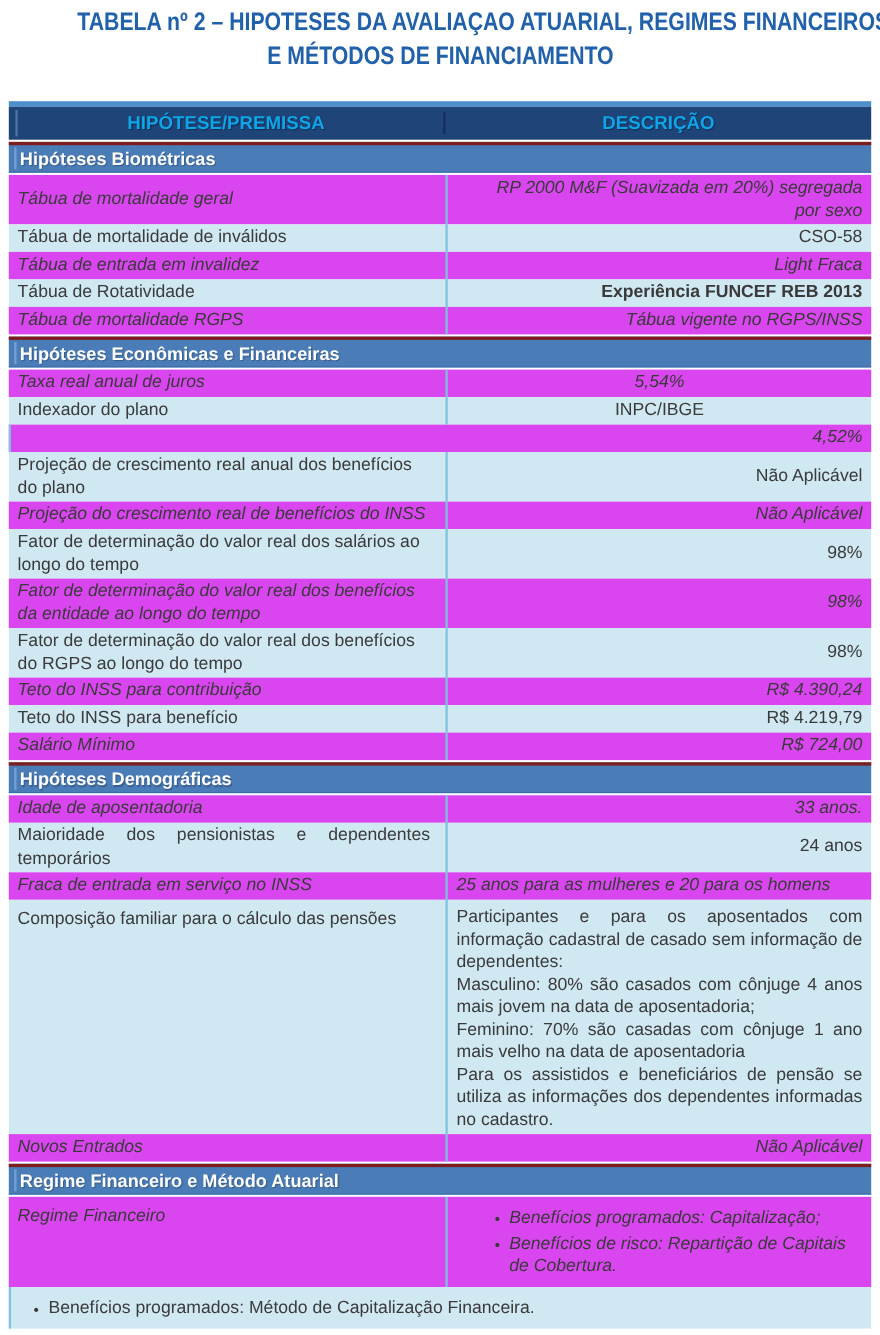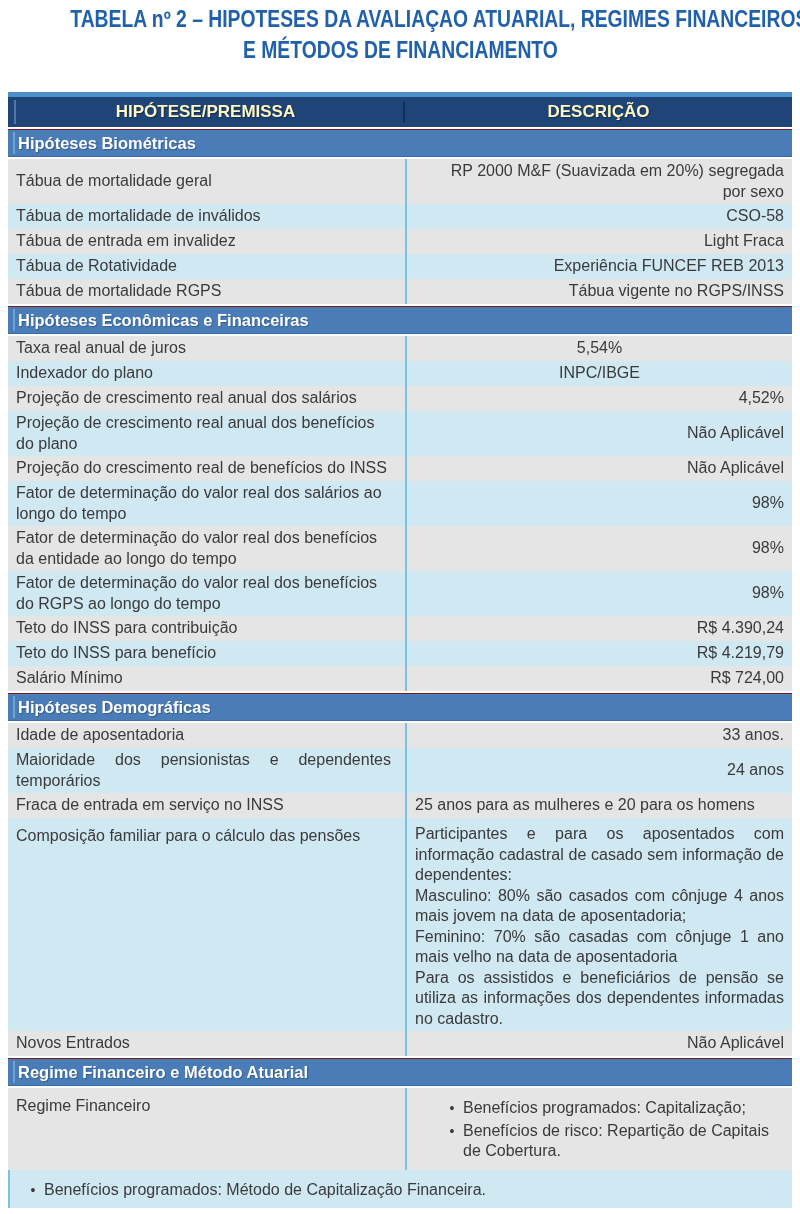--- a/index.html
+++ b/index.html
@@ -12,31 +12,31 @@
   body{width:800px;font-family:"Liberation Sans","DejaVu Sans",sans-serif;color:var(--text);}
   .page{width:800px;padding-top:4px;}
   .title{width:100%;text-align:center;color:var(--titleblue);font-weight:700;
          font-size:23px;line-height:31px;margin-bottom:26px;}
   .title .tline{display:inline-block;transform:scaleX(0.84);transform-origin:center;
                 white-space:nowrap;letter-spacing:0px;}
   .tbl{margin:0 8px;width:784px;}
   .topbar{height:5px;background:var(--topbar);}
   .hdr{display:flex;background:var(--navy);height:30px;align-items:center;position:relative;}
   .hdr::before{content:"";position:absolute;left:6px;top:3px;bottom:3px;width:2px;background:rgba(140,180,225,0.45);}
-  .hcell{color:#fef9c3;font-weight:700;font-size:17px;text-align:center;
+  .hcell{color:#0ea5e9;font-weight:700;font-size:17px;text-align:center;
          text-shadow:1px 1px 1px rgba(0,0,0,0.35);}
   .hcell.c1{width:397px;border-right:2px solid rgba(10,30,70,0.55);}
   .hcell.c2{flex:1;}
   .section-bar{background:var(--section);color:#fff;font-weight:700;font-size:16.5px;
                height:28px;line-height:26px;padding-left:10px;margin:2px 0;
-               border-top:1px solid #7f1d1d;border-bottom:1px solid #3A6CA8;position:relative;
+               border-top:3px solid #7f1d1d;border-bottom:1px solid #3A6CA8;position:relative;
                text-shadow:1px 1px 1px rgba(0,0,0,0.25);}
   .section-bar::before{content:"";position:absolute;left:5px;top:2px;bottom:2px;width:2px;background:rgba(160,200,235,0.5);}
   .row{display:flex;align-items:center;min-height:25px;}
-  .row.white{background:#e5e5e5;}
+  .row.white{background:#d946ef;font-style:italic;}
   .row.light{background:var(--lightrow);}
   .row.top{align-items:flex-start;}
   .cell{font-size:16px;line-height:20.5px;padding:2px 8px;}
   .premissa{width:397px;padding-right:14px;}
   .descricao{flex:1;border-left:2px solid var(--divider);text-align:right;
              white-space:pre-line;align-self:stretch;display:flex;flex-direction:column;justify-content:center;}
   .descricao.top{justify-content:flex-start;padding-top:6px;}
   .para{text-align:justify;white-space:normal;}
   .bullets{display:block;text-align:left;white-space:normal;padding-top:4px;padding-bottom:4px;}
   .bullet-item{display:flex;margin-bottom:2px;}
@@ -68,37 +68,36 @@
         <div class="row light">
           <div class="cell premissa">Tábua de mortalidade de inválidos</div>
           <div class="cell descricao" style="text-align: right;">CSO-58</div>
         </div>
         <div class="row white">
           <div class="cell premissa">Tábua de entrada em invalidez</div>
           <div class="cell descricao" style="text-align: right;">Light Fraca</div>
         </div>
         <div class="row light">
           <div class="cell premissa">Tábua de Rotatividade</div>
-          <div class="cell descricao" style="text-align: right;">Experiência FUNCEF REB 2013</div>
+          <div class="cell descricao" style="text-align: right; font-weight: bold;">Experiência FUNCEF REB 2013</div>
         </div>
         <div class="row white">
           <div class="cell premissa">Tábua de mortalidade RGPS</div>
           <div class="cell descricao" style="text-align: right;">Tábua vigente no RGPS/INSS</div>
         </div>
         <div class="section-bar">Hipóteses Econômicas e Financeiras</div>
         <div class="row white">
           <div class="cell premissa">Taxa real anual de juros</div>
           <div class="cell descricao" style="text-align: center;">5,54%</div>
         </div>
         <div class="row light">
           <div class="cell premissa">Indexador do plano</div>
           <div class="cell descricao" style="text-align: center;">INPC/IBGE</div>
         </div>
         <div class="row white">
-          <div class="cell premissa">Projeção de crescimento real anual dos salários</div>
           <div class="cell descricao" style="text-align: right;">4,52%</div>
         </div>
         <div class="row light">
           <div class="cell premissa">Projeção de crescimento real anual dos benefícios do plano</div>
           <div class="cell descricao" style="text-align: right;">Não Aplicável</div>
         </div>
         <div class="row white">
           <div class="cell premissa">Projeção do crescimento real de benefícios do INSS</div>
           <div class="cell descricao" style="text-align: right;">Não Aplicável</div>
         </div>

